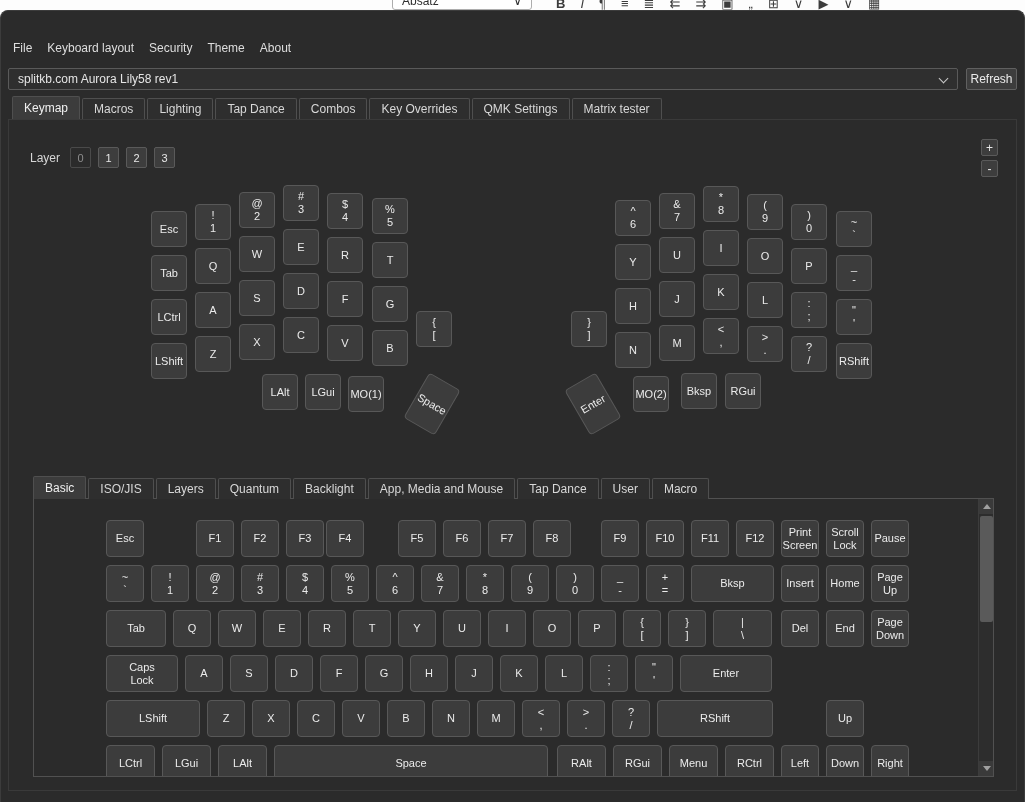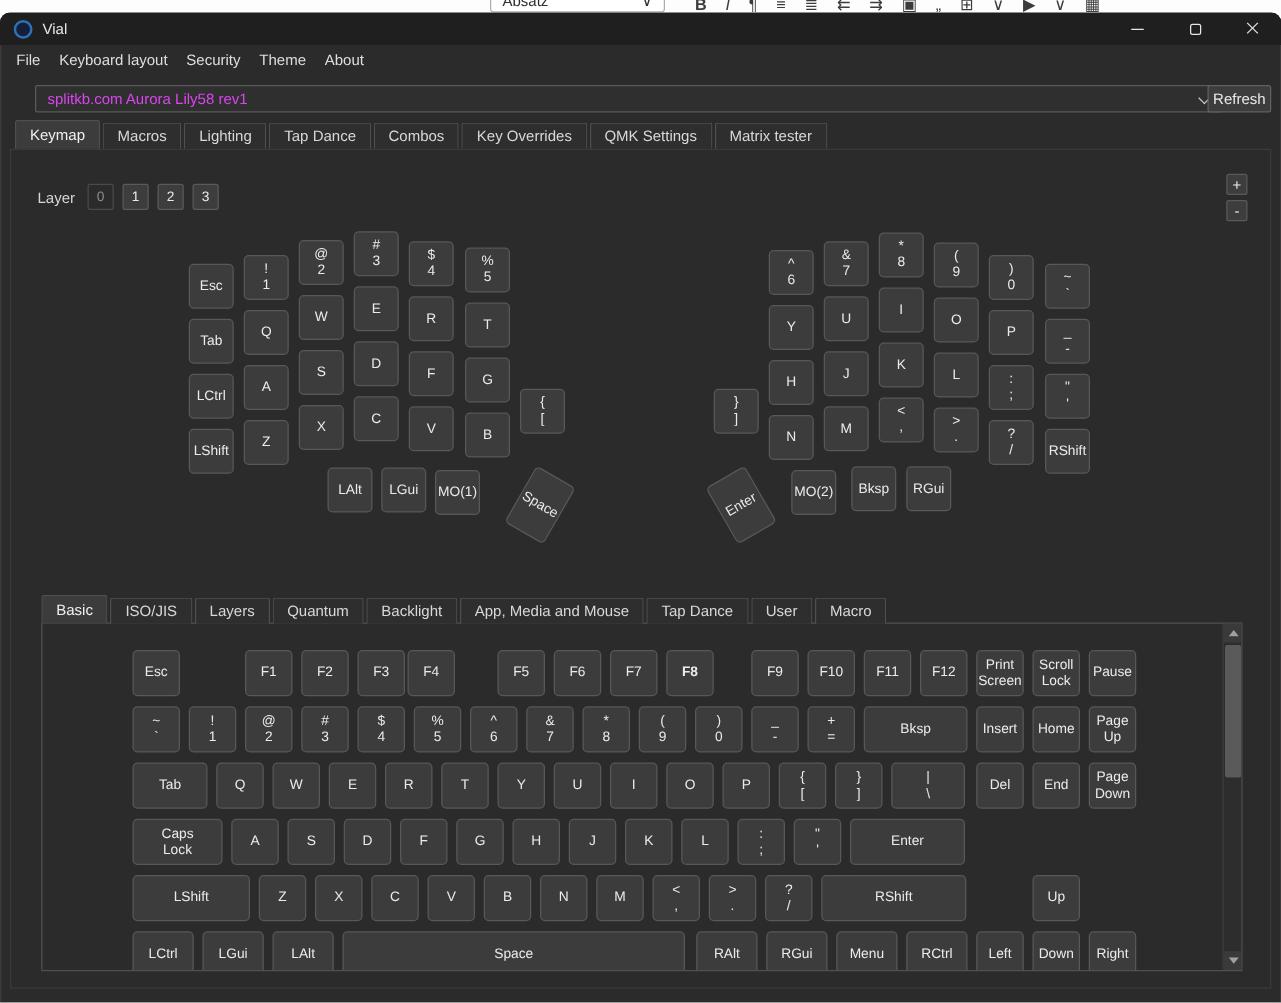--- a/index.html
+++ b/index.html
@@ -21,21 +21,21 @@
   .win-btn.min{right:92px;}.win-btn.max{right:46px;}.win-btn.close{right:0;border-radius:0 8px 0 0;}
   .glyph-min{width:10px;height:1px;background:#e6e6e6;}
   .glyph-max{width:9px;height:9px;border:1px solid #e6e6e6;border-radius:2px;}
   .glyph-close{position:relative;width:12px;height:12px;}
   .glyph-close::before,.glyph-close::after{content:"";position:absolute;left:0;top:5px;width:12px;height:1px;background:#e6e6e6;}
   .glyph-close::before{transform:rotate(45deg);}.glyph-close::after{transform:rotate(-45deg);}
 
   #menubar{position:absolute;left:0;top:36px;width:1025px;height:24px;display:flex;align-items:center;padding-left:7px;z-index:3;}
   .menu-item{color:#dedede;font-size:12px;padding:3px 6px;margin-right:3px;cursor:default;}
 
-  #device-select{position:absolute;left:8px;top:68px;width:950px;height:22px;background:#2f2f2f;border:1px solid #5a5a5a;border-radius:2px;color:#d946ef;font-size:12px;display:flex;align-items:center;padding:0 9px;z-index:3;cursor:pointer;margin-left:20px;}
+  #device-select{position:absolute;left:8px;top:68px;width:950px;height:22px;background:#2f2f2f;border:1px solid #5a5a5a;border-radius:2px;color:#e5e5e5;font-size:12px;display:flex;align-items:center;padding:0 9px;z-index:3;cursor:pointer;}
   .combo-caret{position:absolute;right:10px;top:6px;width:7px;height:7px;border-right:1px solid #c9c9c9;border-bottom:1px solid #c9c9c9;transform:rotate(45deg);}
   #refresh-btn{position:absolute;left:966px;top:68px;width:51px;height:22px;background:#3d3d3d;border:1px solid #606060;border-radius:2px;color:#eaeaea;font-size:12px;display:flex;align-items:center;justify-content:center;z-index:3;cursor:pointer;}
 
   .tabbar{position:absolute;display:flex;align-items:flex-end;z-index:5;}
   #main-tabs{left:12px;top:98px;height:21px;}
   #picker-tabs{left:33px;top:478px;height:21px;}
   .tab{background:#2e2e2e;border:1px solid #4f4f4f;border-bottom:none;border-radius:2px 2px 0 0;color:#d8d8d8;font-size:12px;height:21px;padding:0 11px;display:flex;align-items:center;margin-right:2px;cursor:pointer;white-space:nowrap;}
   .tab.active{background:#3c3c3c;height:23px;color:#f0f0f0;}
 
   #content-frame{position:absolute;left:8px;top:119px;width:1009px;height:672px;border:1px solid #3a3a3a;z-index:1;}
@@ -84,33 +84,20 @@
         <span>⊞</span>
         <span>∨</span>
         <span>▶</span>
         <span>∨</span>
         <span>▦</span>
       </div>
   </div>
 
   <div id="window"></div>
 
-  <div class="titlebar">
-    <span class="app-icon"></span>
-    <span class="title">Vial</span>
-    <div class="win-btn min">
-        <span class="glyph-min"></span>
-      </div>
-    <div class="win-btn max">
-        <span class="glyph-max"></span>
-      </div>
-    <div class="win-btn close">
-        <span class="glyph-close"></span>
-      </div>
-  </div>
 
   <div id="menubar">
       <div class="menu-item">File</div>
       <div class="menu-item">Keyboard layout</div>
       <div class="menu-item">Security</div>
       <div class="menu-item">Theme</div>
       <div class="menu-item">About</div>
     </div>
 
   <div id="device-select">
@@ -237,21 +224,21 @@
   <div id="picker-panel">
     <div id="picker-layer">
         <div class="key" style="left: 105px; top: 519px; width: 38px; height: 37px;">Esc</div>
         <div class="key" style="left: 195px; top: 519px; width: 38px; height: 37px;">F1</div>
         <div class="key" style="left: 240px; top: 519px; width: 38px; height: 37px;">F2</div>
         <div class="key" style="left: 285px; top: 519px; width: 38px; height: 37px;">F3</div>
         <div class="key" style="left: 325px; top: 519px; width: 38px; height: 37px;">F4</div>
         <div class="key" style="left: 397px; top: 519px; width: 38px; height: 37px;">F5</div>
         <div class="key" style="left: 442px; top: 519px; width: 38px; height: 37px;">F6</div>
         <div class="key" style="left: 487px; top: 519px; width: 38px; height: 37px;">F7</div>
-        <div class="key" style="left: 532px; top: 519px; width: 38px; height: 37px; font-weight: bold;">F8</div>
+        <div class="key" style="left: 532px; top: 519px; width: 38px; height: 37px;">F8</div>
         <div class="key" style="left: 600px; top: 519px; width: 38px; height: 37px;">F9</div>
         <div class="key" style="left: 645px; top: 519px; width: 38px; height: 37px;">F10</div>
         <div class="key" style="left: 690px; top: 519px; width: 38px; height: 37px;">F11</div>
         <div class="key" style="left: 735px; top: 519px; width: 38px; height: 37px;">F12</div>
         <div class="key" style="left: 780px; top: 519px; width: 38px; height: 37px;">Print
 Screen</div>
         <div class="key" style="left: 825px; top: 519px; width: 38px; height: 37px;">Scroll
 Lock</div>
         <div class="key" style="left: 870px; top: 519px; width: 38px; height: 37px;">Pause</div>
         <div class="key" style="left: 105px; top: 564px; width: 38px; height: 37px;">~

